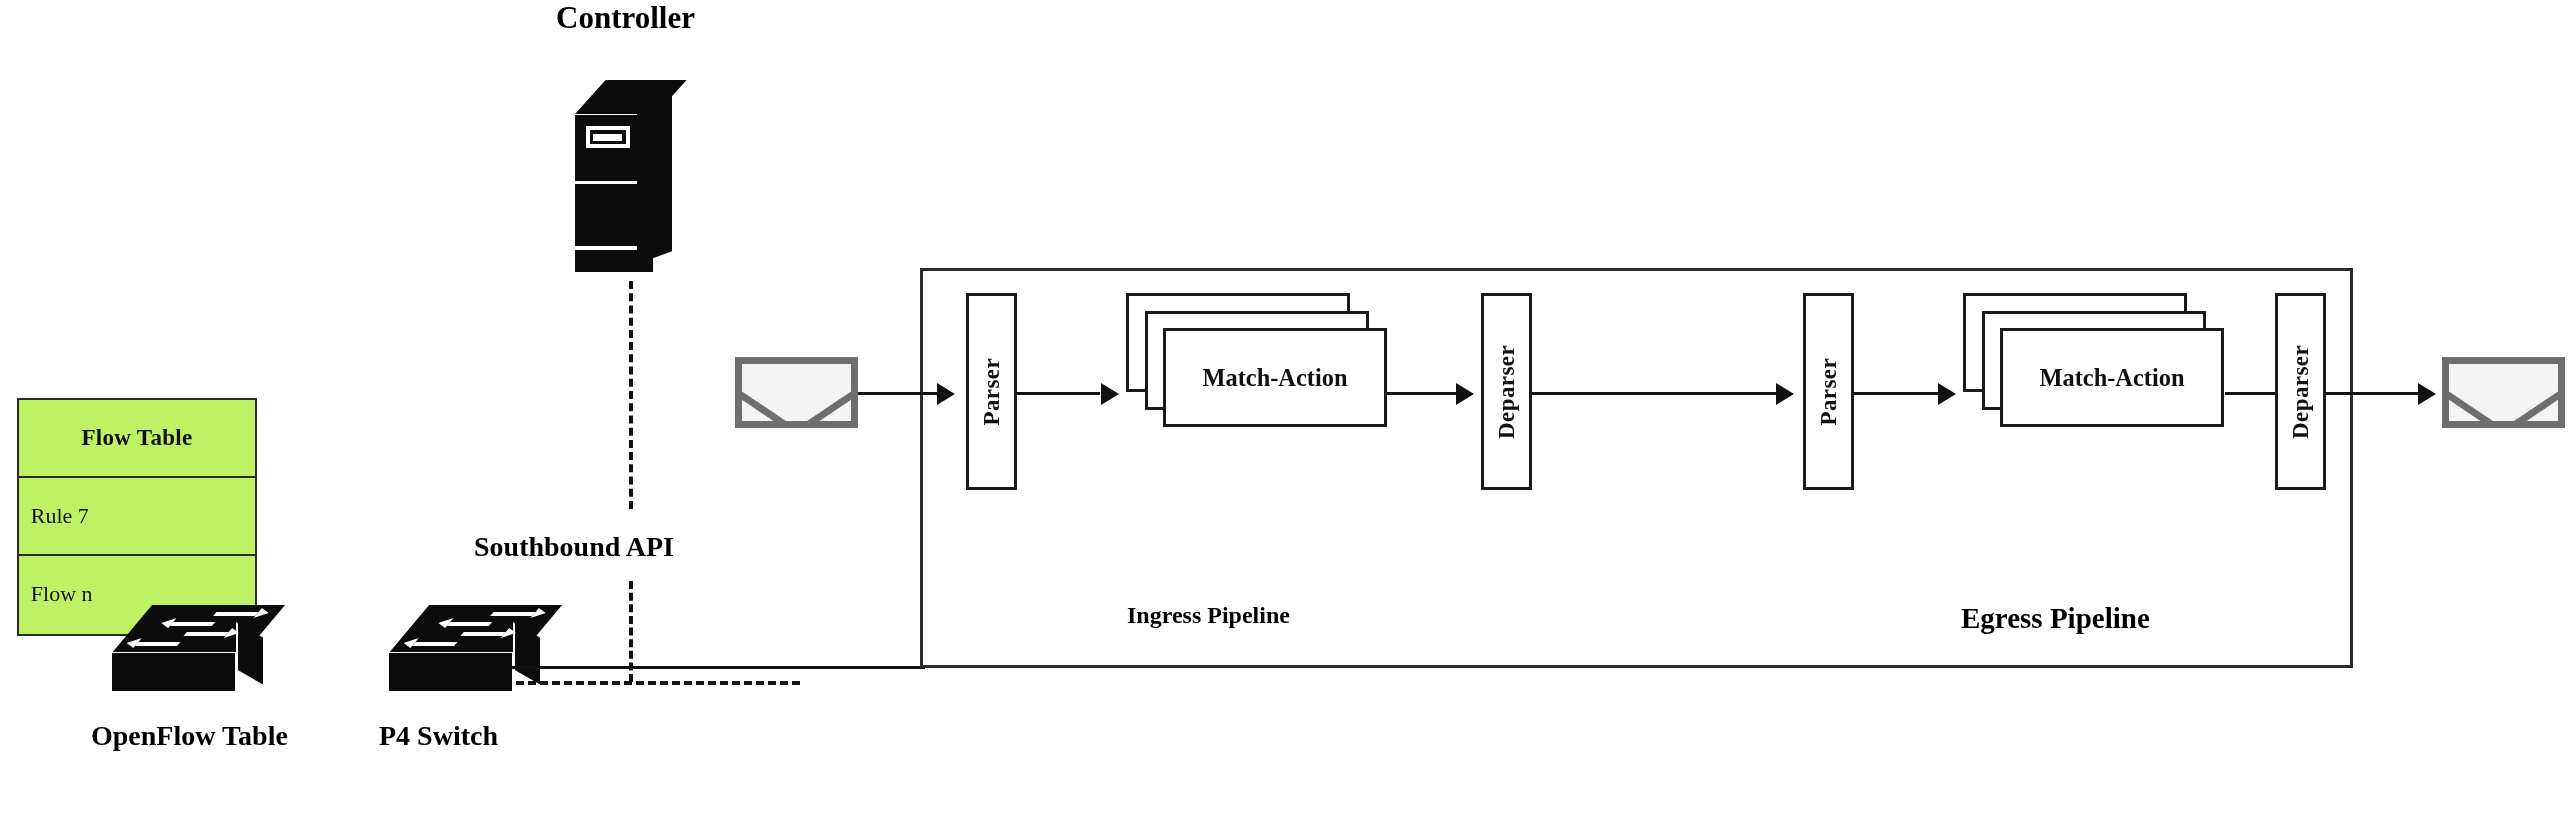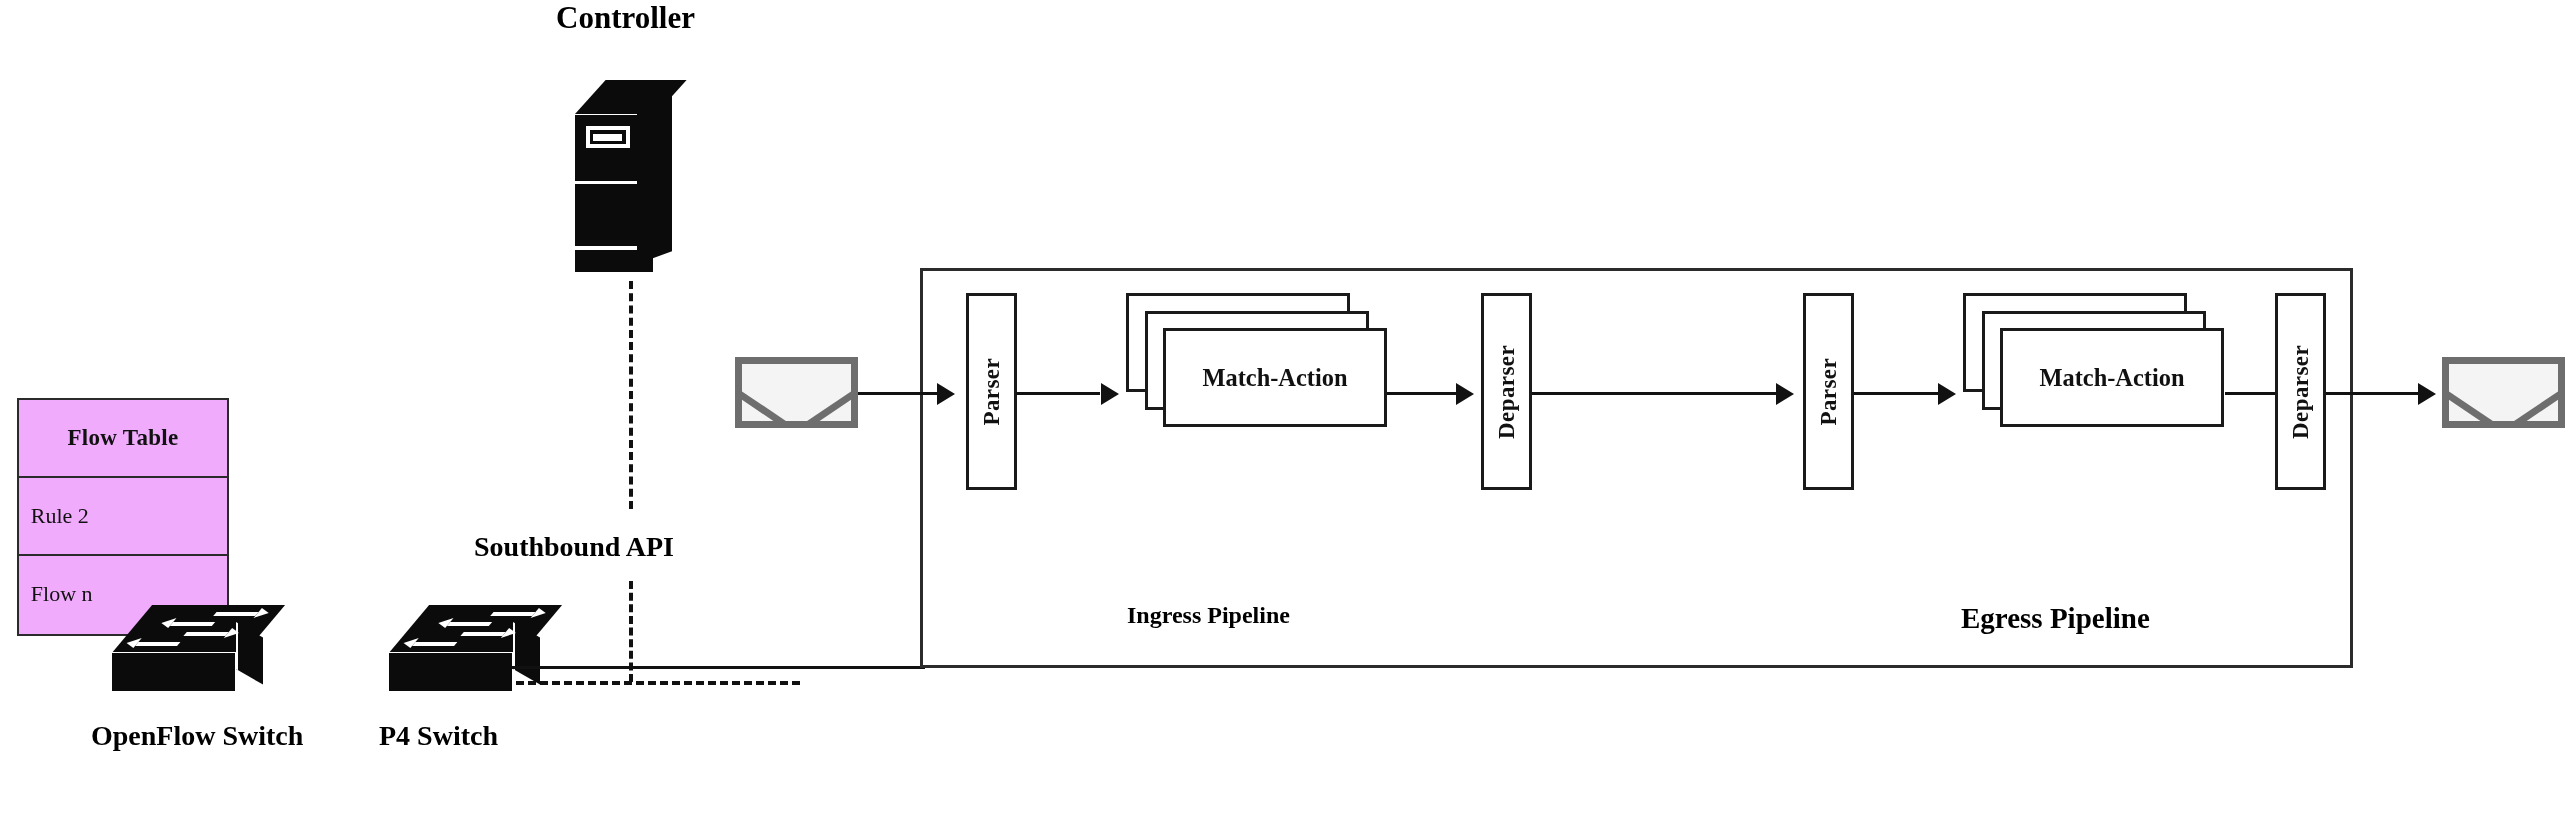--- a/index.html
+++ b/index.html
@@ -2,22 +2,22 @@
 <html style="font-size:13.5px"><head>
 <meta charset="utf-8">
 <style>
   html,body{margin:0;padding:0;background:#ffffff;}
   body{font-family:"Liberation Serif", serif;}
   #stage{position:relative;width:2576px;height:831px;background:#ffffff;overflow:hidden;}
 
   .lbl{position:absolute;font-family:"Liberation Serif",serif;font-weight:bold;color:#000;white-space:nowrap;}
 
   
-  .flowtable{position:absolute;left:17px;top:398px;width:212px;height:238px;
-             border:2.5px solid #2b2b2b;box-sizing:border-box;background:#f0abfc;}
+  .flowtable{position:absolute;left:17px;top:398px;width:240px;height:238px;
+             border:2.5px solid #2b2b2b;box-sizing:border-box;background:#bef264;}
   .ft-row{box-sizing:border-box;display:flex;align-items:center;font-family:"Liberation Serif",serif;color:#111;}
   .ft-head{height:78px;border-bottom:2.5px solid #2b2b2b;justify-content:center;font-weight:bold;font-size:23px;letter-spacing:0.3px;}
   .ft-cell{height:78px;border-bottom:2.5px solid #2b2b2b;padding-left:11.8px;font-size:22px;}
   .ft-cell.last{border-bottom:none;height:75px;}
 
   
   .controller{position:absolute;left:556px;top:80px;width:135px;height:202px;}
   .ctr-side{position:absolute;left:81px;top:18.5px;width:35px;height:165px;background:#0b0b0b;
             transform:skewY(-20deg);transform-origin:left top;}
   .ctr-top{position:absolute;left:18.5px;top:0px;width:81px;height:34px;background:#0b0b0b;
@@ -91,36 +91,36 @@
     <div class="ctr-slotin"></div>
   </div>
 
   <div class="dashv" style="left:629px;top:281px;height:228px;"></div>
   <div class="lbl" style="left:474px;top:531px;font-size:28px;">Southbound API</div>
   <div class="dashv" style="left:629px;top:581px;height:101px;"></div>
   <div class="dashh" style="left:480px;top:681px;width:320px;"></div>
 
   <div class="flowtable">
     <div class="ft-row ft-head">Flow Table</div>
-    <div class="ft-row ft-cell">Rule 2</div>
+    <div class="ft-row ft-cell">Rule 7</div>
     <div class="ft-row ft-cell last">Flow n</div>
   </div>
 
   <div class="switch" style="left:111px;top:605px;">
     <div class="sw-top"></div>
     <div class="sw-right"></div>
     <div class="sw-front"></div>
     <div class="sw-arrows">
       <div class="ar r" style="left:72px;top:6.7px;width:42px;"></div>
       <div class="ar l" style="left:37px;top:17px;width:42px;"></div>
       <div class="ar r" style="left:59px;top:27px;width:42px;"></div>
       <div class="ar l" style="left:18.5px;top:37px;width:42px;"></div>
     </div>
   </div>
-  <div class="lbl" style="left:91px;top:720px;font-size:28px;">OpenFlow Switch</div>
+  <div class="lbl" style="left:91px;top:720px;font-size:28px;">OpenFlow Table</div>
 
   <div class="switch" style="left:388px;top:605px;">
     <div class="sw-top"></div>
     <div class="sw-right"></div>
     <div class="sw-front"></div>
     <div class="sw-arrows">
       <div class="ar r" style="left:72px;top:6.7px;width:42px;"></div>
       <div class="ar l" style="left:37px;top:17px;width:42px;"></div>
       <div class="ar r" style="left:59px;top:27px;width:42px;"></div>
       <div class="ar l" style="left:18.5px;top:37px;width:42px;"></div>

